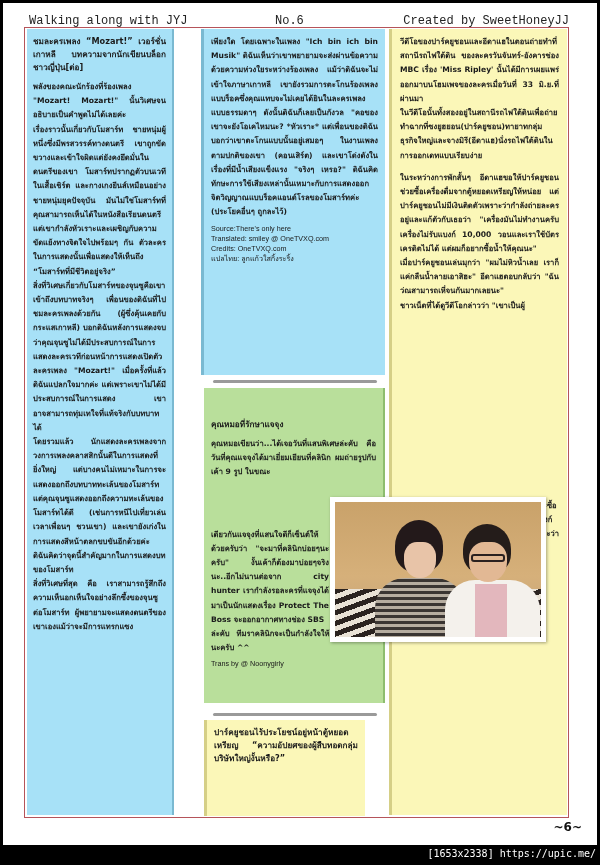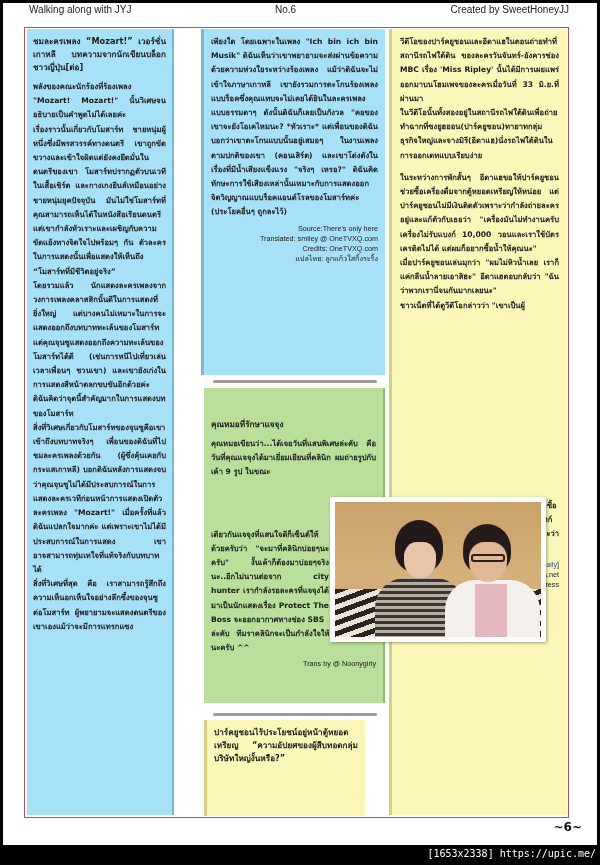--- a/index.html
+++ b/index.html
@@ -1,37 +1,37 @@
 <!DOCTYPE html>
 <html><head>
 <meta charset="utf-8">
 <style>
   * { box-sizing: border-box; margin: 0; padding: 0; }
   html, body { width: 600px; height: 865px; background: #000; overflow: hidden; }
   body { position: relative; font-family: "DejaVu Sans", sans-serif; color: #111; }
   .page { position: absolute; left: 3px; top: 3px; width: 594px; height: 842px; background: #fff; }
-  .hdr { position: absolute; top: 1px; font-size: 10px; color: #222; font-family: Liberation Sans, sans-serif; }
+  .hdr { position: absolute; top: 11px; font-size: 12px; color: #222; font-family: Liberation Mono, monospace; }
   .hdr.l { left: 26px; } .hdr.c { left: 272px; } .hdr.r { right: 28px; }
   .frame { position: absolute; left: 24px; top: 27px; width: 545px; height: 791px; border: 1px solid #b5545a; }
   .col { position: absolute; font-size: 7.6px; line-height: 14.2px; font-weight: bold; color: #1a1a1a; text-align: justify; }
   .blue { background: #a7e1f7; }
   .yellow { background: #fbf7b8; }
   .green { background: #b9df9b; }
   .c1 { left: 27px; top: 29px; width: 147px; height: 786px; padding: 6px 6px; border-right: 2px solid #7ab9d1; }
   .c2a { left: 201px; top: 29px; width: 184px; height: 346px; padding: 6px 7px; border-left: 3px solid #7ab9d1; }
   .c2b { left: 204px; top: 388px; width: 181px; height: 315px; padding: 22px 7px; border-right: 2px solid #8dbd6f; }
   .c2c { left: 204px; top: 720px; width: 161px; height: 96px; padding: 6px 7px; border-left: 3px solid #d5cf86; }
   .c3 { left: 389px; top: 29px; width: 178px; height: 786px; padding: 6px 8px; border-left: 3px solid #d5cf86; }
   .c3-green { position: absolute; left: 389px; top: 470px; width: 178px; height: 173px; background: #b9df9b; }
   .c2-gap-line { position: absolute; left: 213px; top: 380px; width: 164px; height: 3px; background: #9a9a9a; border-radius: 2px; }
   .c2-gap-line2 { position: absolute; left: 213px; top: 713px; width: 164px; height: 3px; background: #9a9a9a; border-radius: 2px; }
   .col p { margin: 0; }
   .title { font-size: 8.2px; line-height: 13px; margin-bottom: 6px !important; font-weight: bold; }
   .gap { height: 8px; }
-  .credits { text-align: right; font-weight: normal; font-size: 7.2px; line-height: 10px; margin-top: 4px !important; font-family: "Liberation Sans", sans-serif; }
+  .credits { text-align: left; font-weight: normal; font-size: 7.2px; line-height: 10px; margin-top: 4px !important; font-family: "Liberation Sans", sans-serif; }
   .credits .link { color: #2b4ca8; }
   .photo { position: absolute; left: 330px; top: 497px; width: 216px; height: 145px; background: #fff; padding: 5px; box-shadow: 1px 1px 3px rgba(0,0,0,.35); }
   .photo-inner { width: 100%; height: 100%; position: relative; overflow: hidden;
     background: linear-gradient(180deg, #c9a26a 0%, #d6b07a 55%, #bfa07a 100%); }
   .sofa { position: absolute; left: 0; bottom: 0; width: 100%; height: 48px;
     background: repeating-linear-gradient(160deg, #2b2320 0 5px, #e9e2d6 5px 10px); }
   .p1 { position: absolute; left: 40px; top: 18px; width: 90px; height: 125px; }
   .p1 .head { position: absolute; left: 20px; top: 0; width: 48px; height: 52px; background: #23191a; border-radius: 50% 50% 40% 40%; }
   .p1 .face { position: absolute; left: 29px; top: 22px; width: 32px; height: 36px; background: #e8c4a8; border-radius: 40% 40% 48% 48%; }
   .p1 .body { position: absolute; left: 0; top: 58px; width: 90px; height: 70px; border-radius: 30px 30px 0 0;
@@ -53,22 +53,22 @@
   <div class="hdr c">No.6</div>
   <div class="hdr r">Created by SweetHoneyJJ</div>
 </div>
 
 <div class="frame"></div>
 
 <div class="col blue c1">
   <p class="title">ชมละครเพลง “Mozart!” เวอร์ชั่นเกาหลี บทความจากนักเขียนบล็อกชาวญี่ปุ่น[ต่อ]</p>
   <p>พลังของคณะนักร้องที่ร้องเพลง "Mozart! Mozart!" นั้นวิเศษจนอธิบายเป็นคำพูดไม่ได้เลยค่ะ</p>
   <p>เรื่องราวนั้นเกี่ยวกับโมสาร์ท ชายหนุ่มผู้หนึ่งซึ่งมีพรสวรรค์ทางดนตรี เขาถูกขัดขวางและเข้าใจผิดแต่ยังคงยึดมั่นในดนตรีของเขา โมสาร์ทปรากฏตัวบนเวทีในเสื้อเชิร์ต และกางเกงยีนส์เหมือนอย่างชายหนุ่มยุคปัจจุบัน มันไม่ใช่โมสาร์ทที่คุณสามารถเห็นได้ในหนังสือเรียนดนตรีแต่เขากำลังหัวเราะและเผชิญกับความขัดแย้งทางจิตใจไปพร้อมๆ กัน ตัวละครในการแสดงนั้นเพื่อแสดงให้เห็นถึง “โมสาร์ทที่มีชีวิตอยู่จริง”</p>
+  <p>สิ่งที่วิเศษเกี่ยวกับโมสาร์ทของจุนซูคือเขาเข้าถึงบทบาทจริงๆ เพื่อนของดิฉันที่ไปชมละครเพลงด้วยกัน (ผู้ซึ่งคุ้นเคยกับกระแสเกาหลี) บอกดิฉันหลังการแสดงจบว่าคุณจุนซูไม่ได้มีประสบการณ์ในการแสดงละครเวทีก่อนหน้าการแสดงเปิดตัวละครเพลง "Mozart!" เมื่อครั้งที่แล้ว ดิฉันแปลกใจมากค่ะ แต่เพราะเขาไม่ได้มีประสบการณ์ในการแสดง เขาอาจสามารถทุ่มเทใจที่แท้จริงกับบทบาทได้</p>
   <p>โดยรวมแล้ว นักแสดงละครเพลงจากวงการเพลงคลาสสิกนั้นดีในการแสดงที่ยิ่งใหญ่ แต่บางคนไม่เหมาะในการจะแสดงออกถึงบทบาททะเล้นของโมสาร์ท แต่คุณจุนซูแสดงออกถึงความทะเล้นของโมสาร์ทได้ดี (เช่นการหนีไปเที่ยวเล่นเวลาเพื่อนๆ ชวนเขา) และเขายังเก่งในการแสดงสีหน้าตลกขบขันอีกด้วยค่ะ ดิฉันคิดว่าจุดนี้สำคัญมากในการแสดงบทของโมสาร์ท</p>
-  <p>สิ่งที่วิเศษเกี่ยวกับโมสาร์ทของจุนซูคือเขาเข้าถึงบทบาทจริงๆ เพื่อนของดิฉันที่ไปชมละครเพลงด้วยกัน (ผู้ซึ่งคุ้นเคยกับกระแสเกาหลี) บอกดิฉันหลังการแสดงจบว่าคุณจุนซูไม่ได้มีประสบการณ์ในการแสดงละครเวทีก่อนหน้าการแสดงเปิดตัวละครเพลง "Mozart!" เมื่อครั้งที่แล้ว ดิฉันแปลกใจมากค่ะ แต่เพราะเขาไม่ได้มีประสบการณ์ในการแสดง เขาอาจสามารถทุ่มเทใจที่แท้จริงกับบทบาทได้</p>
   <p>สิ่งที่วิเศษที่สุด คือ เราสามารถรู้สึกถึงความเห็นอกเห็นใจอย่างลึกซึ้งของจุนซูต่อโมสาร์ท ผู้พยายามจะแสดงดนตรีของเขาเองแม้ว่าจะมีการแทรกแซง</p>
 </div>
 
 <div class="col blue c2a">
   <p>เพียงใด โดยเฉพาะในเพลง "Ich bin ich bin Musik" ดิฉันเห็นว่าเขาพยายามจะส่งผ่านข้อความด้วยความห่วงใยระหว่างร้องเพลง แม้ว่าดิฉันจะไม่เข้าใจภาษาเกาหลี เขายังรวมการตะโกนร้องเพลงแบบร็อคซึ่งคุณแทบจะไม่เคยได้ยินในละครเพลงแบบธรรมดาๆ ดังนั้นดิฉันก็เลยเป็นกังวล "คอของเขาจะยังโอเคไหมนะ? *หัวเราะ* แต่เพื่อนของดิฉันบอกว่าเขาตะโกนแบบนั้นอยู่เสมอๆ ในงานเพลงตามปกติของเขา (คอนเสิร์ต) และเขาโด่งดังในเรื่องที่มีน้ำเสียงแข็งแรง "จริงๆ เหรอ?" ดิฉันคิดทักษะการใช้เสียงเหล่านั้นเหมาะกับการแสดงออกจิตวิญญาณแบบร็อคแอนด์โรลของโมสาร์ทค่ะ</p>
   <p>(ประโยคอื่นๆ ถูกละไว้)</p>
   <p class="credits">
     <span>Source:There's only here</span><br>
     <span>Translated: smiley @ OneTVXQ.com</span><br>
     <span>Credits: OneTVXQ.com</span><br>
@@ -77,21 +77,21 @@
 </div>
 <div class="c2-gap-line"></div>
 
 <div class="c3-green"></div>
 
 <div class="col yellow c3">
   <p>วีดีโอของปาร์คยูชอนและอีดาแฮในตอนถ่ายทำที่สถานีรถไฟใต้ดิน ของละครวันจันทร์-อังคารช่อง MBC เรื่อง 'Miss Ripley' นั้นได้มีการเผยแพร่ออกมาบนโฮมเพจของละครเมื่อวันที่ 33 มิ.ย.ที่ผ่านมา</p>
   <p>ในวีดีโอนั้นทั้งสองอยู่ในสถานีรถไฟใต้ดินเพื่อถ่ายทำฉากที่ซงยูฮยอน(ปาร์คยูชอน)ทายาทกลุ่มธุรกิจใหญ่และจางมิรี(อีดาแฮ)นั่งรถไฟใต้ดินในการออกเดทแบบเรียบง่าย</p>
   <div class="gap"></div>
   <p>ในระหว่างการพักสั้นๆ อีดาแฮขอให้ปาร์คยูชอนช่วยซื้อเครื่องดื่มจากตู้หยอดเหรียญให้หน่อย แต่ปาร์คยูชอนไม่มีเงินติดตัวเพราะว่ากำลังถ่ายละครอยู่และแก้ตัวกับเธอว่า "เครื่องมันไม่ทำงานครับ เครื่องไม่รับแบงก์ 10,000 วอนและเราใช้บัตรเครดิตไม่ได้ แต่ผมก็อยากซื้อน้ำให้คุณนะ"</p>
-  <p>เมื่อปาร์คยูชอนเล่นมุกว่า "ผมไม่หิวน้ำเลย เราก็แค่กลืนน้ำลายเอาสิฮะ" อีดาแฮตอบกลับว่า "ฉันว่าพวกเรานี่จนกันมากเลยนะ"</p>
+  <p>เมื่อปาร์คยูชอนเล่นมุกว่า "ผมไม่หิวน้ำเลย เราก็แค่กลืนน้ำลายเอาสิฮะ" อีดาแฮตอบกลับว่า "ฉันว่ณสามารถเหี่จนกันมากเลยนะ"</p>
   <p>ชาวเน็ตที่ได้ดูวีดีโอกล่าวว่า "เขาเป็นผู้</p>
   <div style="height:186px"></div>
   <p>สืบทอดกลุ่มบริษัทใหญ่แต่ว่าเขาไม่สามารถจะซื้อเครื่องดื่มในตอนที่เดทได้เพราะว่าเขาไม่มีแบงก์ 1,000 วอน" และ "มันดีมากเลยเพราะว่าบรรยากาศในกองถ่ายดูดีมากระหว่างทั้งคู่"</p>
   <p class="credits">
     <span>Source: [</span><span class="link">tv daily</span><span>]</span><br>
     <span>Translated &amp; Shared by: dongbangdata.net</span><br>
     <span>แปลไทย: 3rebelangels.wordpress</span>
   </p>
 </div>
 

